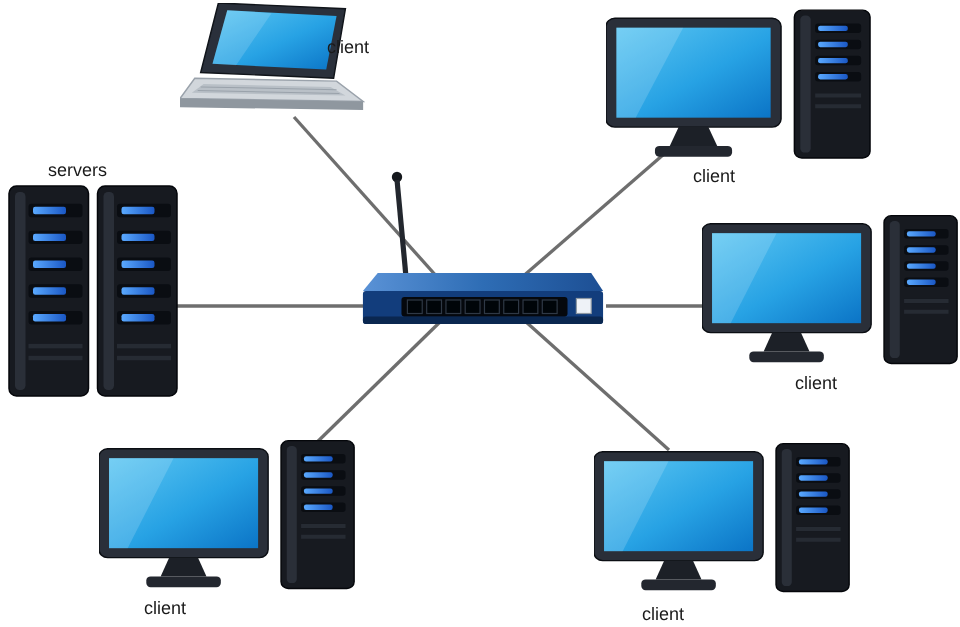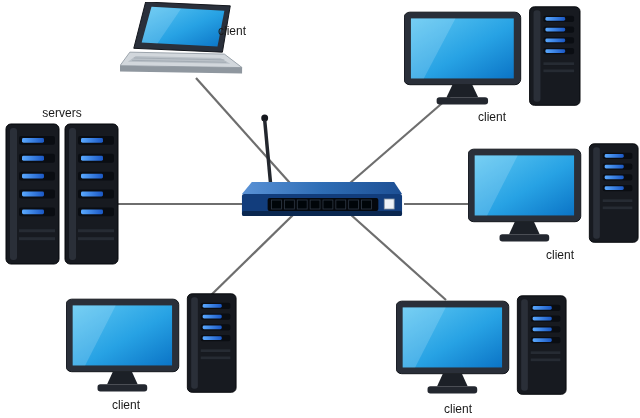--- a/index.html
+++ b/index.html
@@ -7,21 +7,21 @@
     position:relative; width:640px; height:418px;
     background:var(--background,#ffffff); overflow:hidden;
     font-family:"Liberation Sans", sans-serif;
   }
   .wires { position:absolute; left:0; top:0; width:640px; height:418px; z-index:0; }
   .wires line { stroke:var(--wire-gray,#6e6e6e); stroke-width:2.2; }
   .node { position:absolute; z-index:1; }
   .node svg { width:100%; height:100%; display:block; }
   .label {
     position:absolute; z-index:2; font-size:12px; color:#1a1a1a;
-    text-align:center; line-height:14px; white-space:nowrap;
+    text-align:left; line-height:14px; white-space:nowrap;
   }
   .defs-svg { position:absolute; width:0; height:0; overflow:hidden; }
 </style>
 </head>
 <body>
 
 <div class="canvas">
 
   <svg class="defs-svg" aria-hidden="true">
     <defs>

